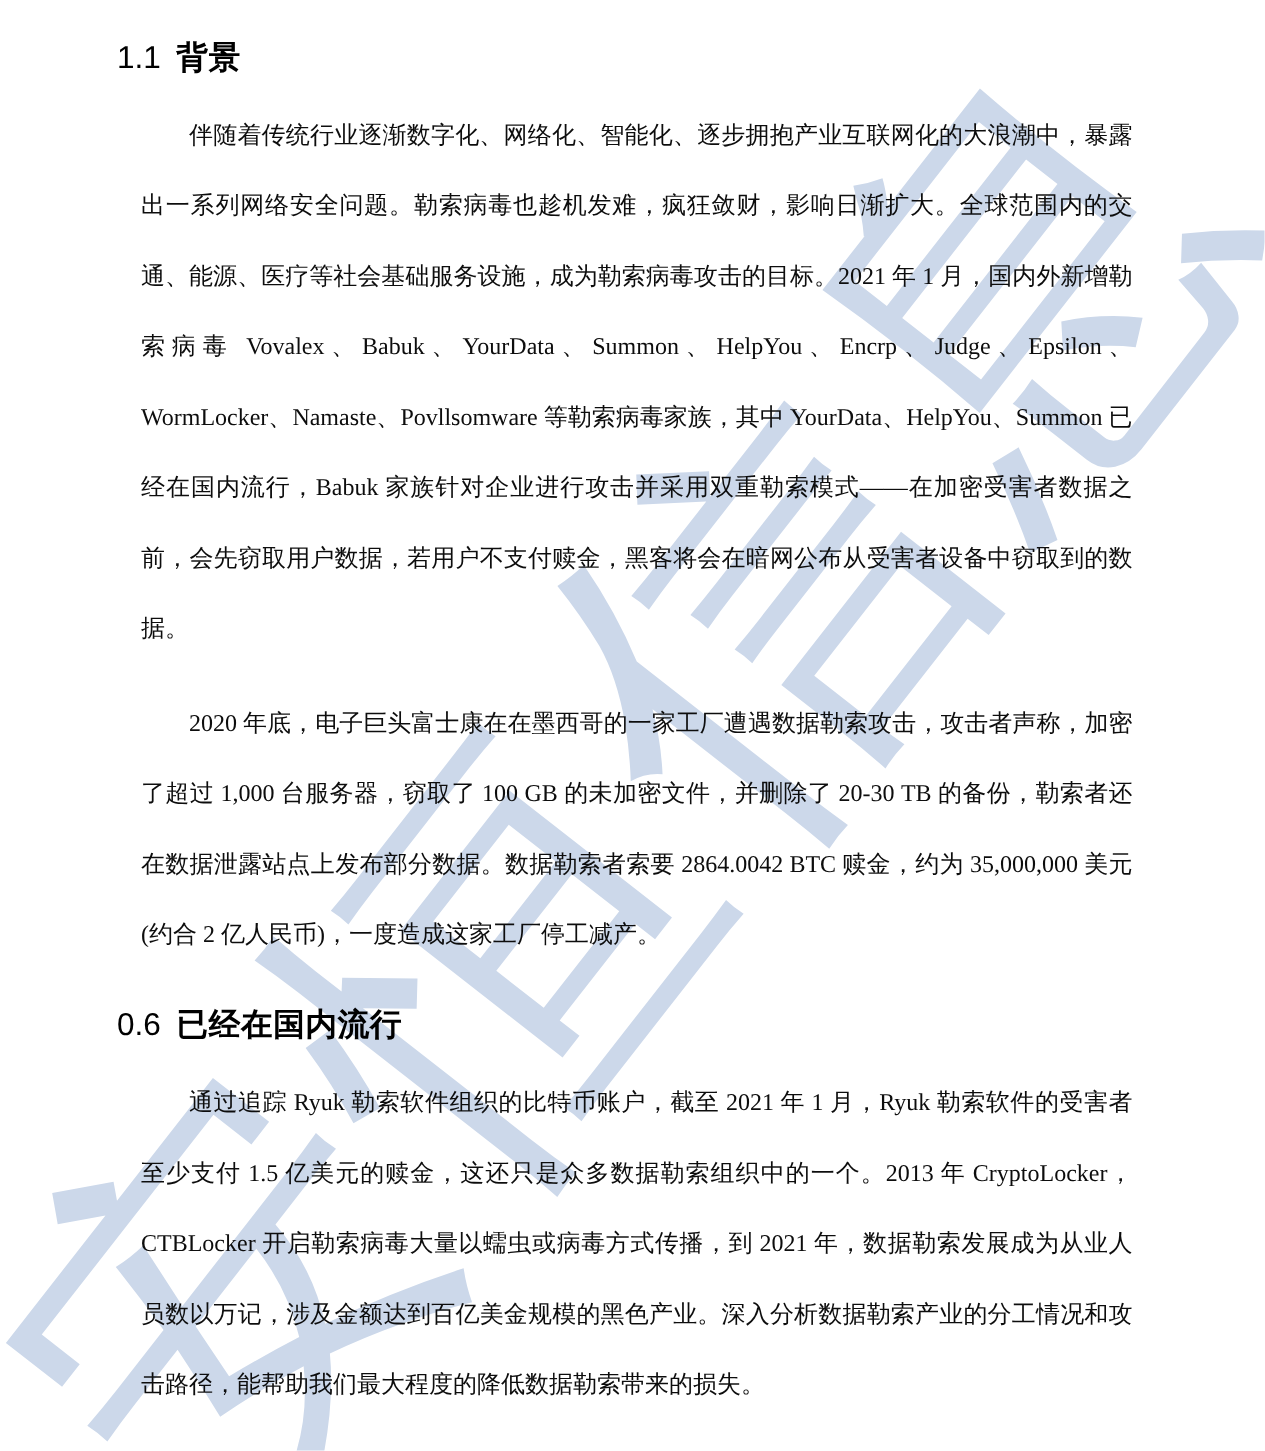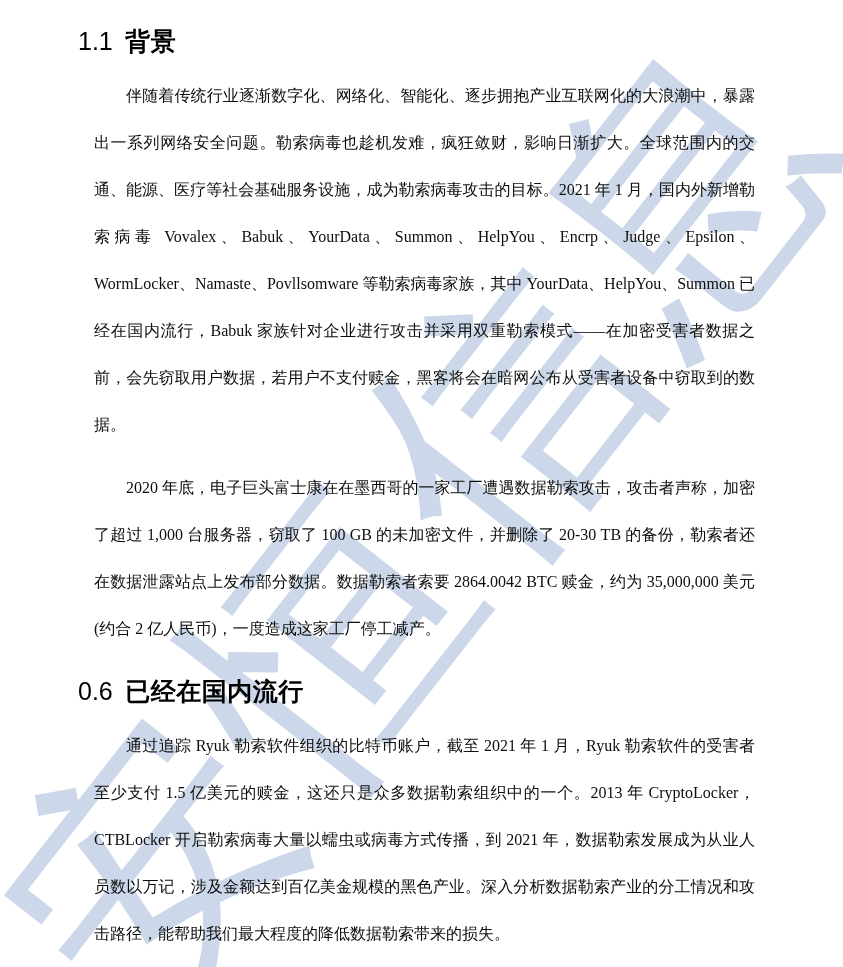--- a/index.html
+++ b/index.html
@@ -43,21 +43,21 @@
     font-family: "Liberation Sans", "DejaVu Sans", sans-serif;
     font-size: 30px;
     line-height: 1.15;
     margin-bottom: 24px;
     color: #000;
   }
   h1.doc-h1 .h-num { font-weight: 400; margin-right: 0.55em; }
   h1.doc-h1 .h-title { font-weight: 700; letter-spacing: 1px; }
   h2.doc-h2 {
     font-family: "Liberation Sans", "DejaVu Sans", sans-serif;
-    font-size: 25px;
+    font-size: 21px;
     line-height: 1.2;
     margin-bottom: 13px;
     color: #000;
   }
   h2.doc-h2 .h-num { font-weight: 400; margin-right: 0.5em; }
   h2.doc-h2 .h-title { font-weight: 700; letter-spacing: 0.5px; }
   h2.doc-h2.second { margin-top: 24px; }
   p.body-para {
     font-size: 16px;
     line-height: 47px;

